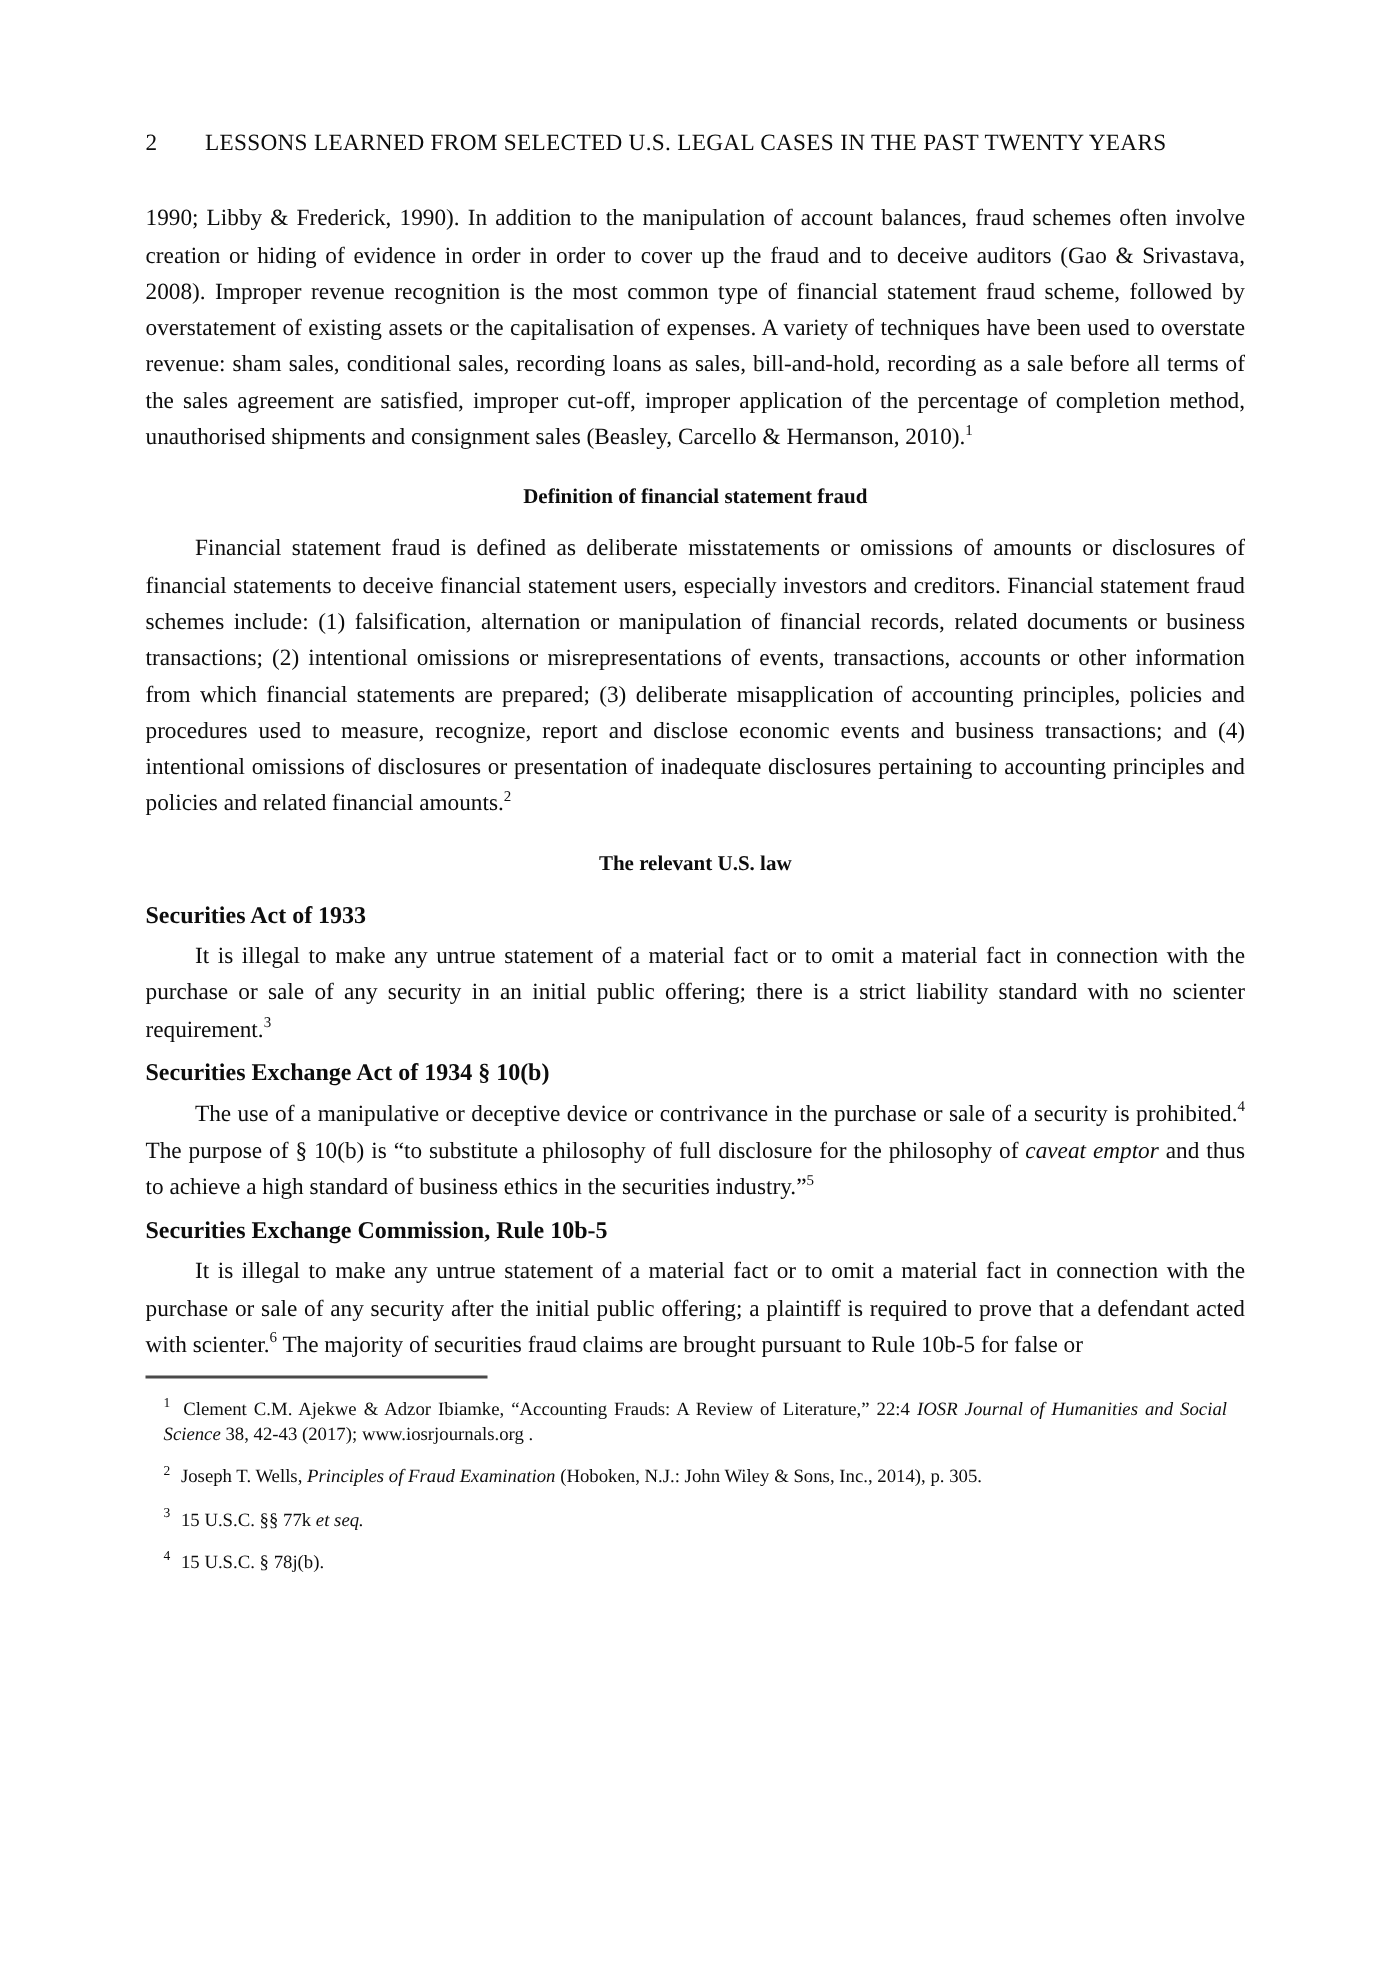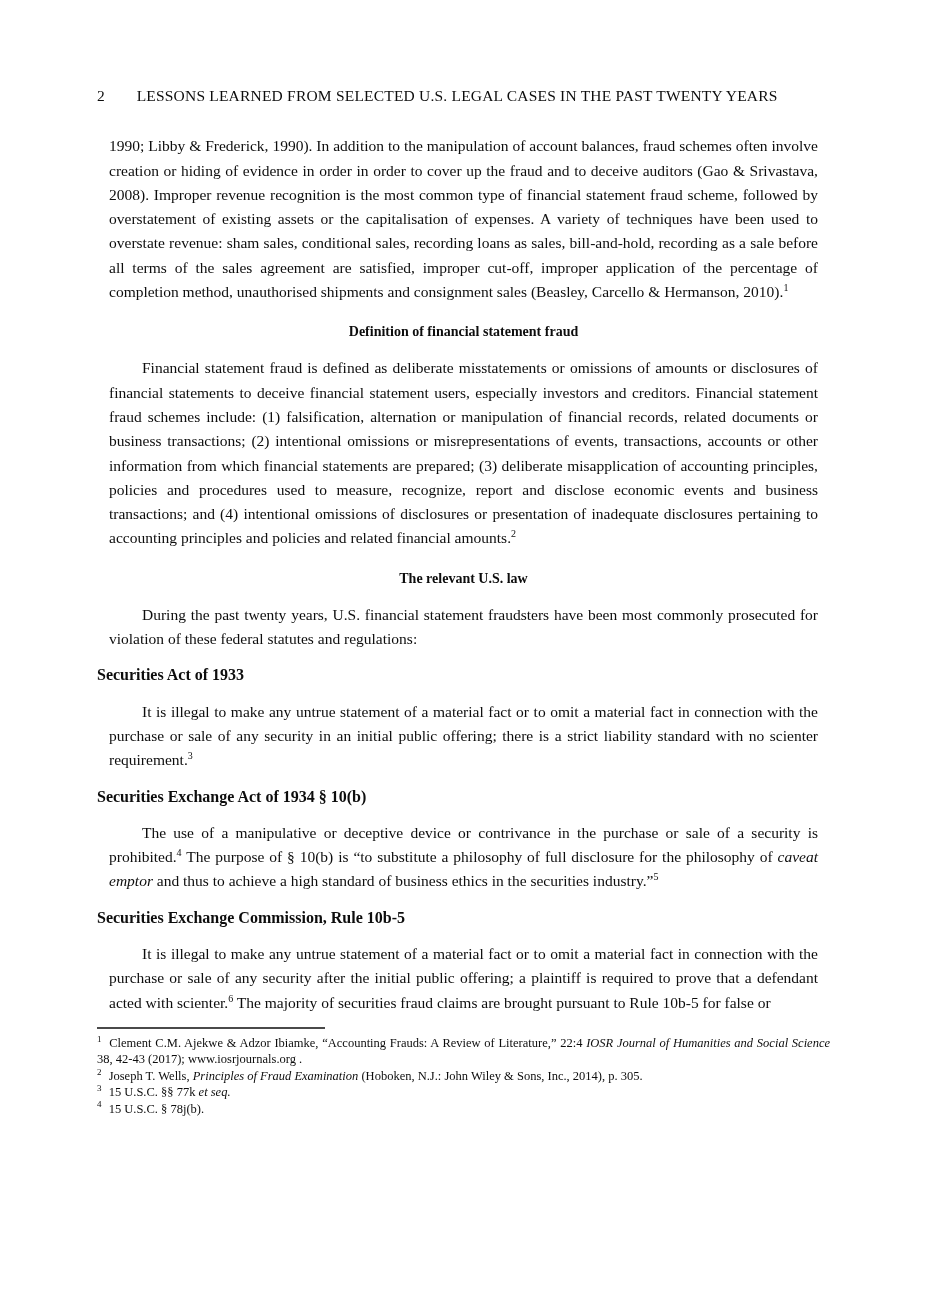--- a/index.html
+++ b/index.html
@@ -12,21 +12,21 @@
     padding: 84px 95px 0 97px;
     font-family: "Liberation Serif", serif;
     font-size: 15.5px;
     line-height: 24.3px;
     color: #0d0d0d;
     overflow: hidden;
   }
   .doc-header { margin-bottom: 26px; white-space: nowrap; }
   .doc-header .pgnum { display: inline-block; }
   .doc-header .title { display: inline-block; margin-left: 28px; letter-spacing: 0.2px; }
-  p.body-par { margin: 12px; text-align: justify; }
+  p.body-par { margin: 0; text-align: justify; }
   p.indent { text-indent: 33px; }
   h2.center-head {
     font-size: 14px;
     font-weight: bold;
     text-align: center;
     margin: 16px 0 10px 0;
     line-height: 24px;
   }
   h3.sub-head {
     font-size: 16px;
@@ -37,42 +37,41 @@
   }
   sup { font-size: 10px; line-height: 0; }
   .italic { font-style: italic; }
   .fn-sep {
     border: none;
     border-top: 2px solid #4a4a4a;
     width: 228px;
     margin: 8px 0 6px 0;
   }
   .footnotes { font-size: 12.5px; line-height: 16.4px; }
-  .footnotes p { margin: 0; text-align: justify; }
+  .footnotes p { margin: 12px; text-align: justify; }
   .footnotes sup { font-size: 9px; margin-right: 4px; }
 </style>
 </head>
 <body>
 
 <div class="page">
 
   <div class="doc-header">
     <span class="pgnum">2</span>
     <span class="title">LESSONS LEARNED FROM SELECTED U.S. LEGAL CASES IN THE PAST TWENTY YEARS</span>
   </div>
 
   <p class="body-par"><span>1990; Libby &amp; Frederick, 1990). In addition to the manipulation of account balances, fraud schemes often involve creation or hiding of evidence in order in order to cover up the fraud and to deceive auditors (Gao &amp; Srivastava, 2008). Improper revenue recognition is the most common type of financial statement fraud scheme, followed by overstatement of existing assets or the capitalisation of expenses. A variety of techniques have been used to overstate revenue: sham sales, conditional sales, recording loans as sales, bill-and-hold, recording as a sale before all terms of the sales agreement are satisfied, improper cut-off, improper application of the percentage of completion method, unauthorised shipments and consignment sales (Beasley, Carcello &amp; Hermanson, 2010).</span><sup>1</sup></p>
 
   <h2 class="center-head">Definition of financial statement fraud</h2>
 
   <p class="body-par indent"><span>Financial statement fraud is defined as deliberate misstatements or omissions of amounts or disclosures of financial statements to deceive financial statement users, especially investors and creditors. Financial statement fraud schemes include: (1) falsification, alternation or manipulation of financial records, related documents or business transactions; (2) intentional omissions or misrepresentations of events, transactions, accounts or other information from which financial statements are prepared; (3) deliberate misapplication of accounting principles, policies and procedures used to measure, recognize, report and disclose economic events and business transactions; and (4) intentional omissions of disclosures or presentation of inadequate disclosures pertaining to accounting principles and policies and related financial amounts.</span><sup>2</sup></p>
 
   <h2 class="center-head">The relevant U.S. law</h2>
 
-  <p class="body-par indent">During the past twenty years, U.S. financial statement fraudsters have been most commonly prosecuted for violation of these federal statutes and regulations:</p>
 
   <h3 class="sub-head">Securities Act of 1933</h3>
   <p class="body-par indent"><span>It is illegal to make any untrue statement of a material fact or to omit a material fact in connection with the purchase or sale of any security in an initial public offering; there is a strict liability standard with no scienter requirement.</span><sup>3</sup></p>
 
   <h3 class="sub-head">Securities Exchange Act of 1934 § 10(b)</h3>
   <p class="body-par indent"><span>The use of a manipulative or deceptive device or contrivance in the purchase or sale of a security is prohibited.</span><sup>4</sup><span> The purpose of § 10(b) is “to substitute a philosophy of full disclosure for the philosophy of </span><span class="italic">caveat emptor</span><span> and thus to achieve a high standard of business ethics in the securities industry.”</span><sup>5</sup></p>
 
   <h3 class="sub-head">Securities Exchange Commission, Rule 10b-5</h3>
   <p class="body-par indent"><span>It is illegal to make any untrue statement of a material fact or to omit a material fact in connection with the purchase or sale of any security after the initial public offering; a plaintiff is required to prove that a defendant acted with scienter.</span><sup>6</sup><span> The majority of securities fraud claims are brought pursuant to Rule 10b-5 for false or</span></p>
 

